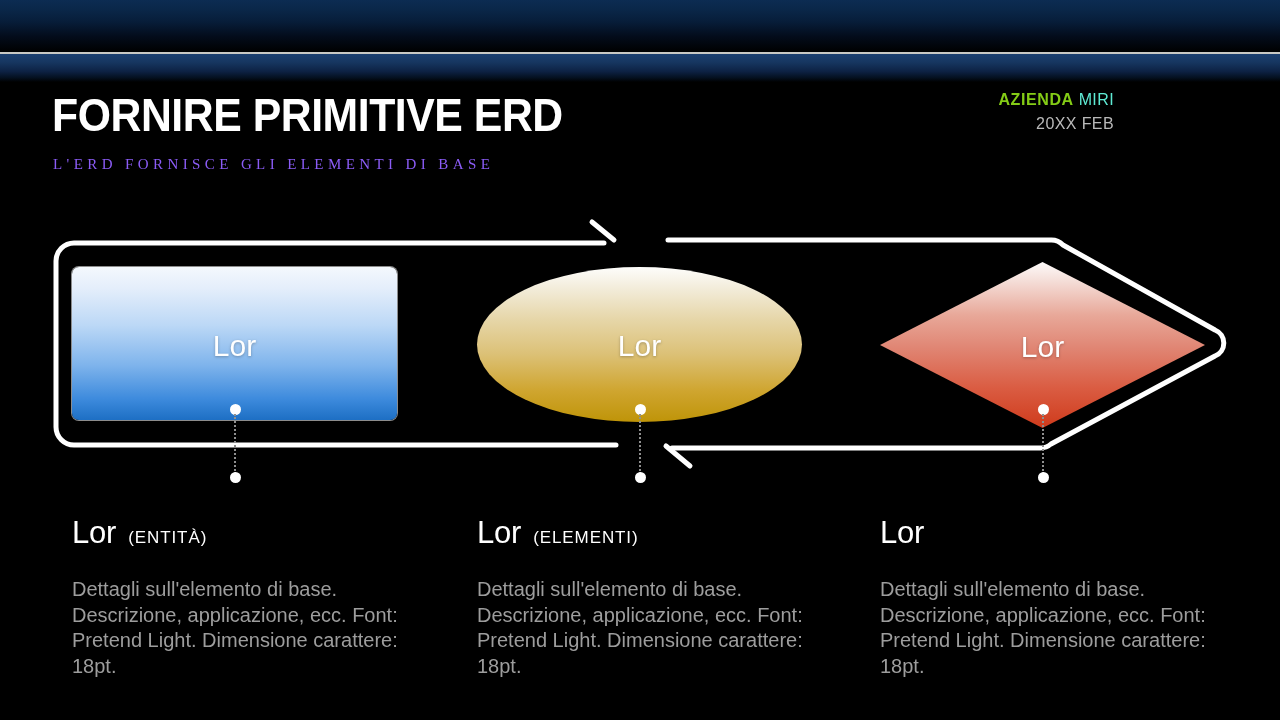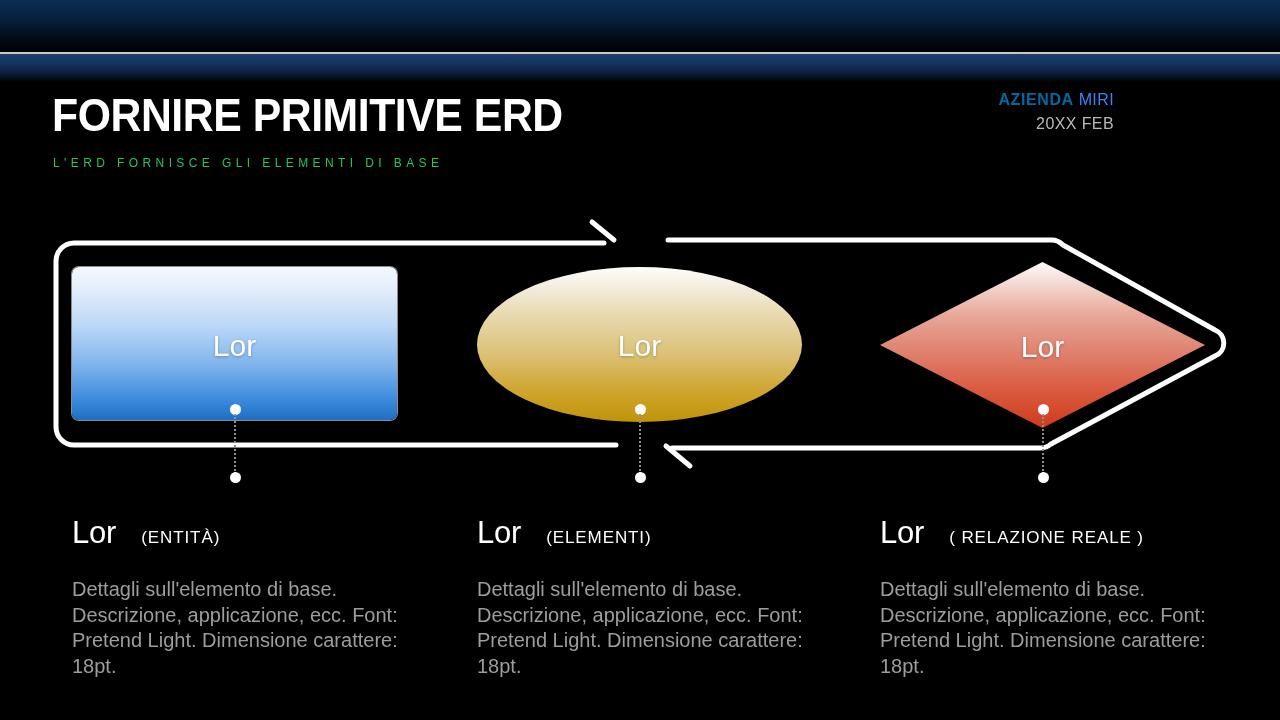--- a/index.html
+++ b/index.html
@@ -55,46 +55,47 @@
     letter-spacing: -0.5px;
     color: #ffffff;
     font-stretch: condensed;
     transform: scaleX(0.93);
     transform-origin: left center;
     white-space: nowrap;
   }
   #page-subtitle {
     position: absolute;
     left: 53px; top: 74px;
-    font-size: 12px;
+    font-size: 15px;
     letter-spacing: 4.4px;
-    color: #22c55e;
-    white-space: nowrap;
+    color: #8b5cf6;
+    white-space: nowrap;
+    font-family: Liberation Serif, serif;
   }
   #meta-block {
     position: absolute;
     right: 54px; top: 6px;
     text-align: right;
     line-height: 1.5;
   }
   .meta-line {
     font-size: 16px;
     color: #b9b9b9;
     letter-spacing: 0.4px;
     white-space: nowrap;
   }
   .meta-strong {
     font-weight: bold;
-    color: #0369a1;
+    color: #84cc16;
     letter-spacing: 0.6px;
     margin-left: 48px;
   }
   .meta-light {
     font-weight: normal;
-    color: #3b82f6;
+    color: #5eead4;
     text-align: center;
   }
 
   
   #arrow-outline {
     position: absolute;
     left: 0; top: 0;
     width: 1280px; height: 720px;
     pointer-events: none;
   }
@@ -176,21 +177,21 @@
   .col-term {
     font-size: 31px;
     color: #ffffff;
     font-weight: normal;
     letter-spacing: -0.2px;
   }
   .col-kind {
     font-size: 17px;
     color: #ffffff;
     letter-spacing: 0.9px;
-    margin-left: 25px;
+    margin-left: 12px;
   }
   .col-body {
     font-size: 20px;
     line-height: 25.5px;
     color: #9d9d9d;
     font-weight: normal;
   }
 </style>
 </head>
 <body>
@@ -268,16 +269,15 @@
   <div class="col-heading">
     <span class="col-term">Lor</span>
     <span class="col-kind">(ELEMENTI)</span>
   </div>
   <div class="col-body">Dettagli sull'elemento di base. Descrizione, applicazione, ecc. Font: Pretend Light. Dimensione carattere: 18pt.</div>
 </div>
 
 <div class="text-col" id="col-3">
   <div class="col-heading">
     <span class="col-term">Lor</span>
-    <span class="col-kind">( RELAZIONE REALE )</span>
   </div>
   <div class="col-body">Dettagli sull'elemento di base. Descrizione, applicazione, ecc. Font: Pretend Light. Dimensione carattere: 18pt.</div>
 </div>
 
 </body></html>

